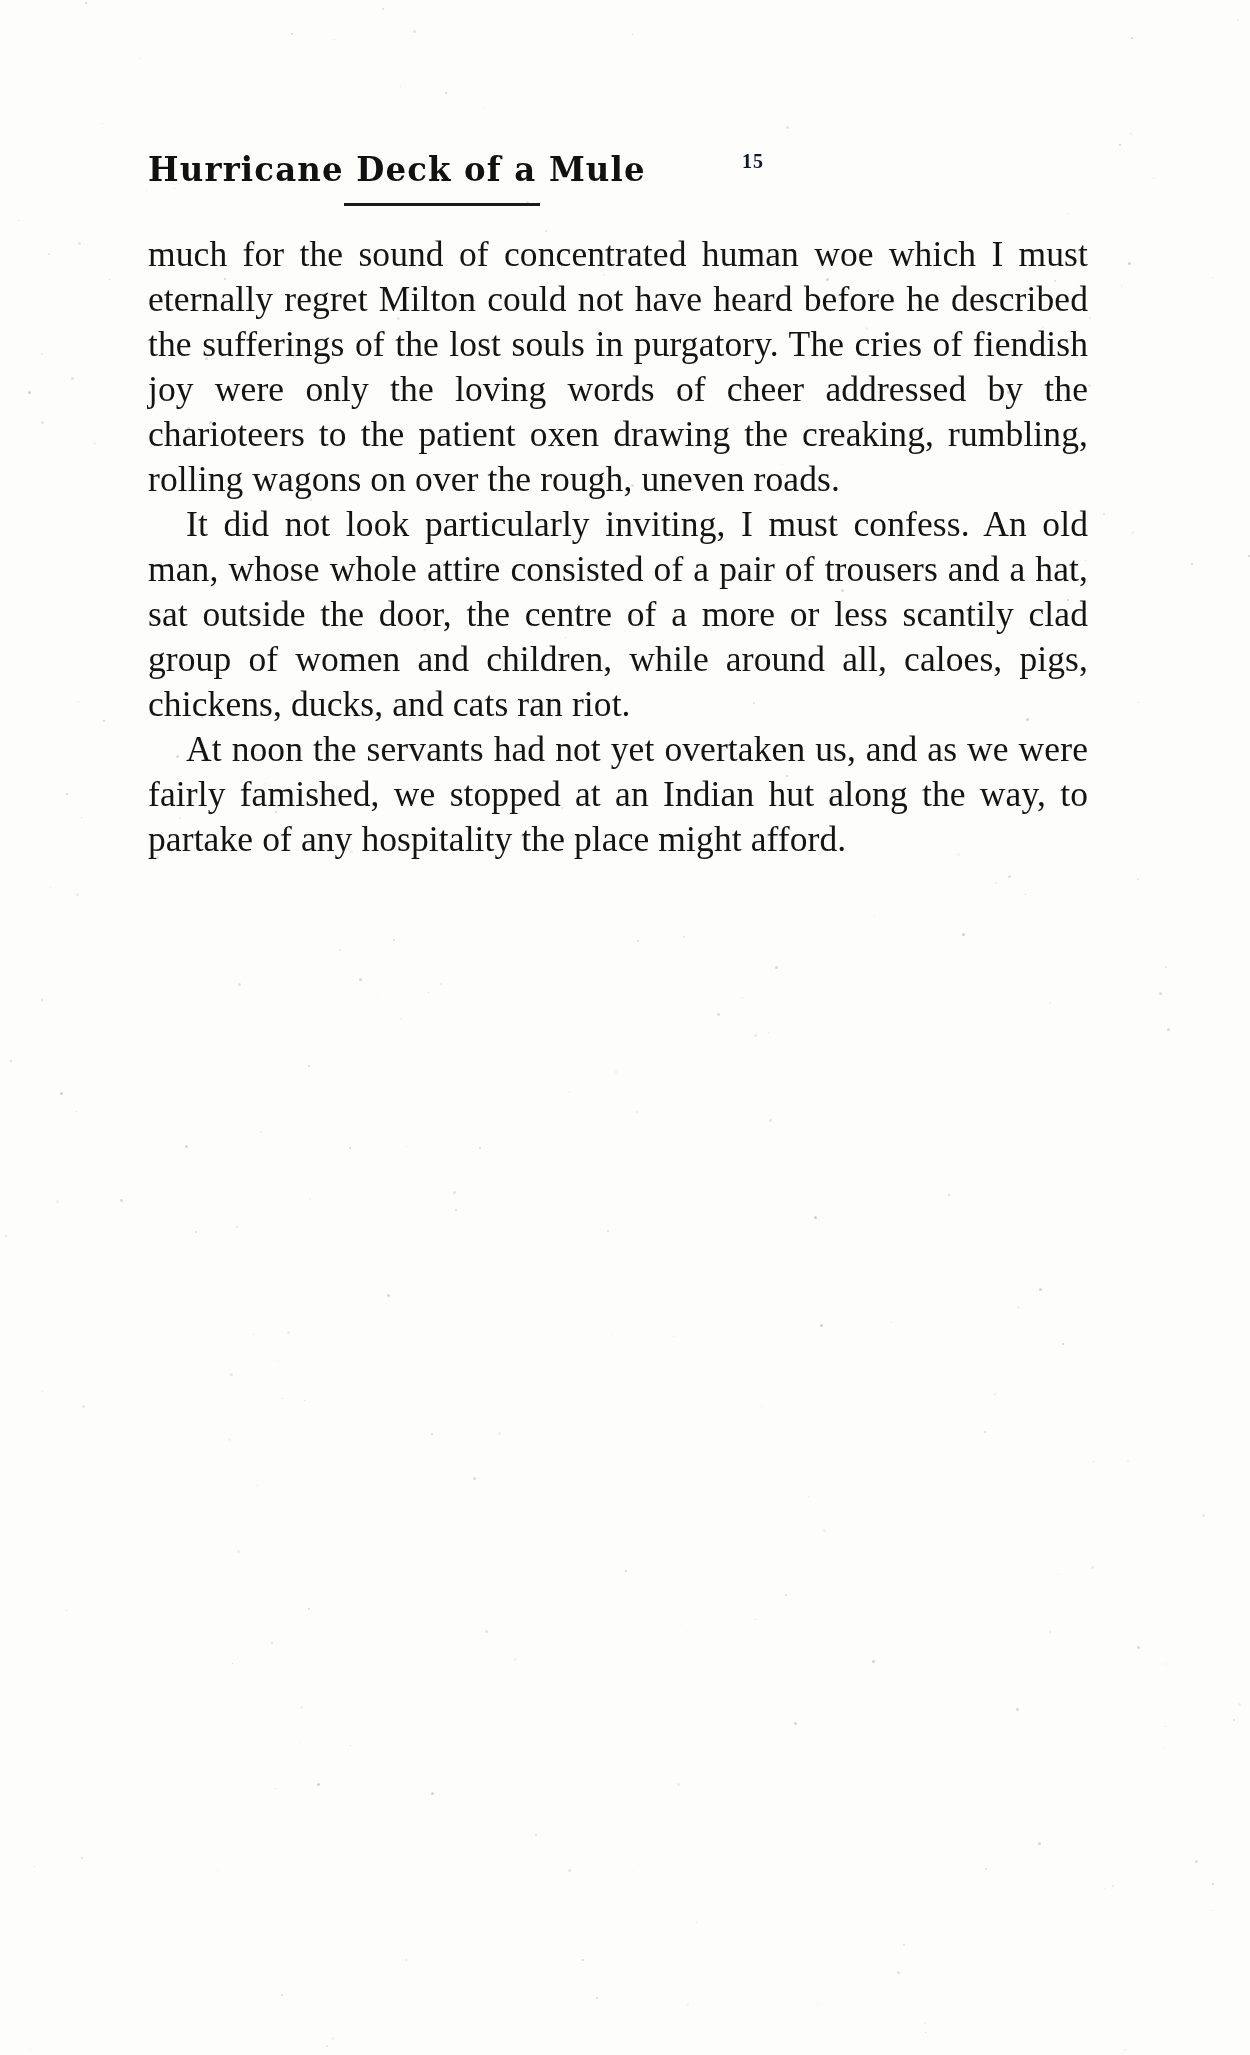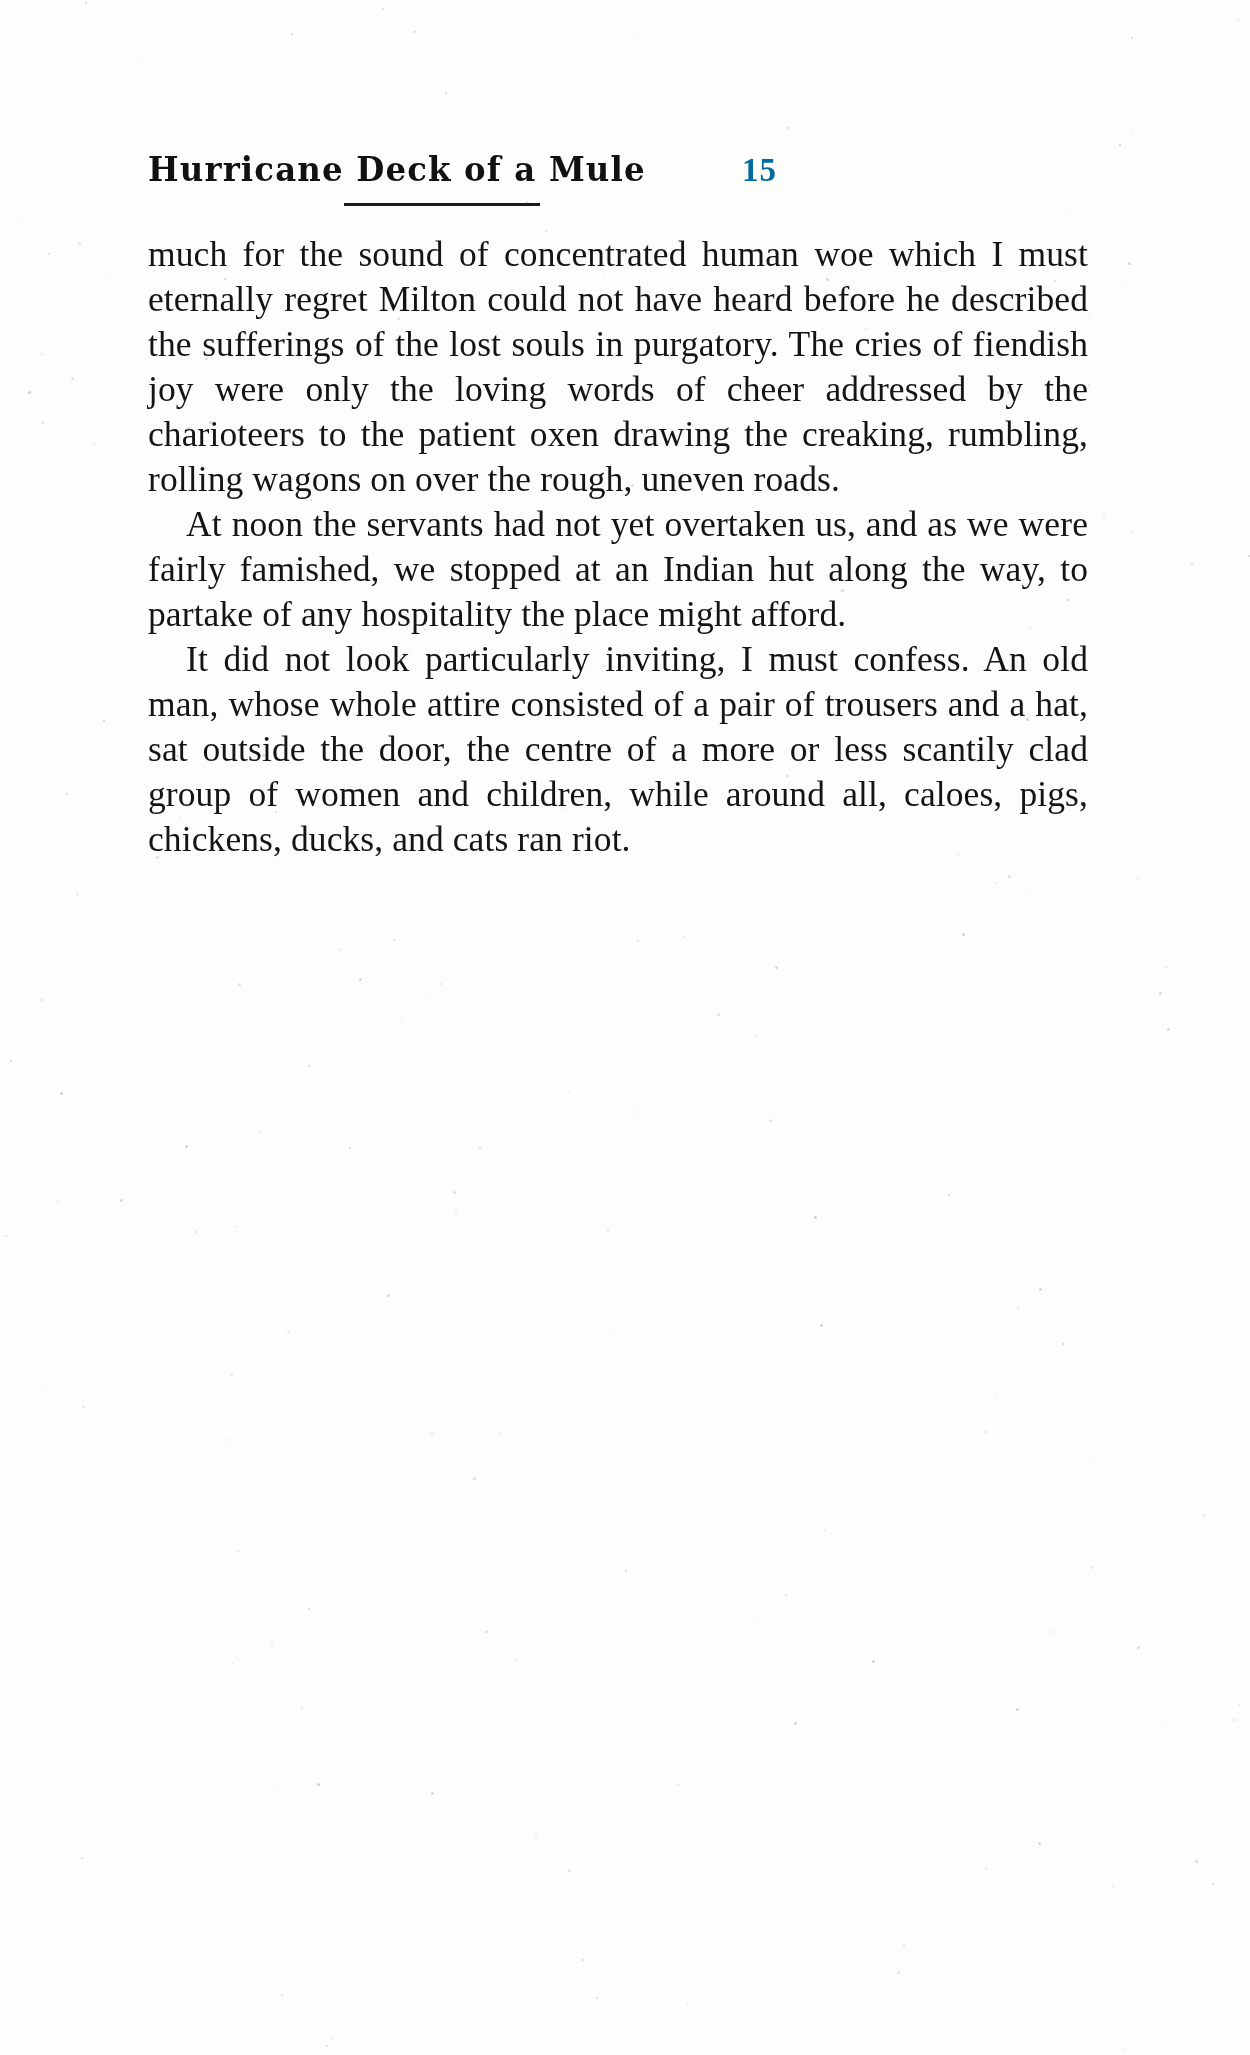--- a/index.html
+++ b/index.html
@@ -37,40 +37,40 @@
   .content {
     position: absolute;
     left: 148px;
     top: 150px;
     width: 940px;
   }
 
   
   .runhead {
     display: flex;
-    align-items: flex-end;
+    align-items: flex-start;
     justify-content: flex-start;
     width: 100%;
     margin-bottom: 6px;
   }
   .runhead-title {
     font-family: "DejaVu Serif", serif;
     font-weight: bold;
     font-size: 33px;
     letter-spacing: 1.2px;
     color: #111;
     white-space: nowrap;
     transform: scaleX(0.98);
     transform-origin: left center;
   }
   .runhead-page {
     font-family: "Liberation Serif", serif;
-    font-size: 33px;
+    font-size: 20px;
     font-weight: bold;
-    color: #0369a1;
+    color: #0f172a;
     margin-left: 86px;
     letter-spacing: 1px;
   }
   .runhead-rule {
     width: 196px;
     height: 3px;
     background: #1b1b1b;
     margin: 14px 0 26px 196px;
   }
 
@@ -364,18 +364,18 @@
   <div class="content">
 
     <div class="runhead">
       <div class="runhead-title">Hurricane Deck of a Mule</div>
       <div class="runhead-page">15</div>
     </div>
     <div class="runhead-rule"></div>
 
     <div class="body-text">
       <p>much for the sound of concentrated human woe which I must eternally regret Milton could not have heard before he described the sufferings of the lost souls in purgatory. The cries of fiendish joy were only the loving words of cheer addressed by the charioteers to the patient oxen drawing the creaking, rumbling, rolling wagons on over the rough, uneven roads.</p>
+      <p class="indent">It did not look particularly inviting, I must confess. An old man, whose whole attire consisted of a pair of trousers and a hat, sat outside the door, the centre of a more or less scantily clad group of women and children, while around all, caloes, pigs, chickens, ducks, and cats ran riot.</p>
       <p class="indent">At noon the servants had not yet overtaken us, and as we were fairly famished, we stopped at an Indian hut along the way, to partake of any hospitality the place might afford.</p>
-      <p class="indent">It did not look particularly inviting, I must confess. An old man, whose whole attire consisted of a pair of trousers and a hat, sat outside the door, the centre of a more or less scantily clad group of women and children, while around all, caloes, pigs, chickens, ducks, and cats ran riot.</p>
     </div>
 
   </div>
 </div>
 
 </body></html>

